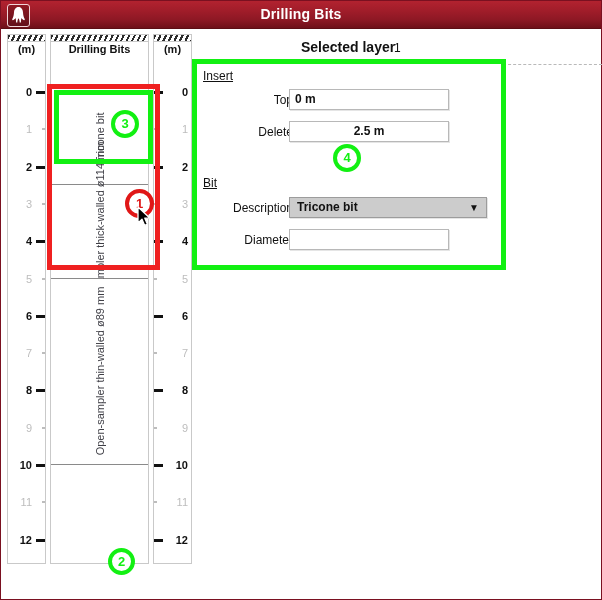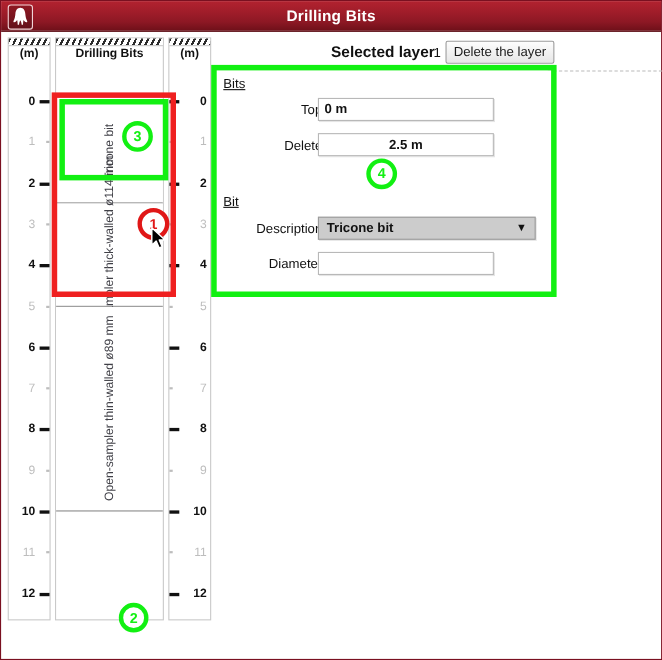--- a/index.html
+++ b/index.html
@@ -272,27 +272,26 @@
           <div class="tick tick-minor" style="top: 466.3px; left: 0px;"></div>
           <div class="rnum major" style="top: 499.6px; left: 12px;">12</div>
           <div class="tick tick-major" style="top: 503.6px; left: 0px;"></div>
         </div>
     </div>
   </div>
 
 
   <div class="sel-label">Selected layer</div>
   <div class="sel-num">1</div>
-  <div class="btn" id="btn-delete">Delete the layer</div>
 
   <div class="dashline"></div>
 
   <div class="formpanel">
 
-    <div class="sect" id="sect-depth">Bits</div>
+    <div class="sect" id="sect-depth">Insert</div>
 
     <div class="flabel" style="left:0px;top:29px;">Top</div>
     <div class="field val-left" style="top:25px;">0 m</div>
 
     <div class="flabel" style="left:0px;top:61px;">Delete</div>
     <div class="field val-center" style="top:57px;">2.5 m</div>
 
     <div class="sect" id="sect-bit">Bit</div>
 
     <div class="flabel" style="left:0px;top:137px;">Description</div>

